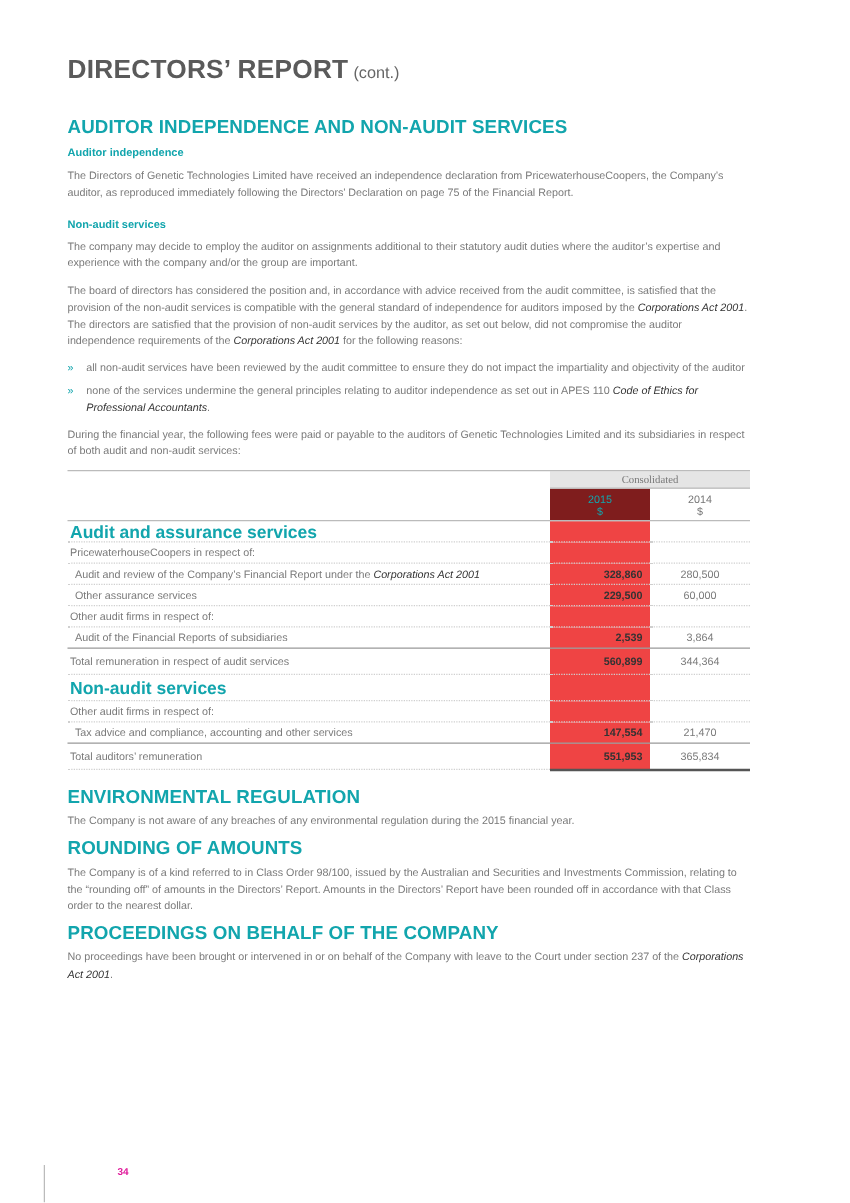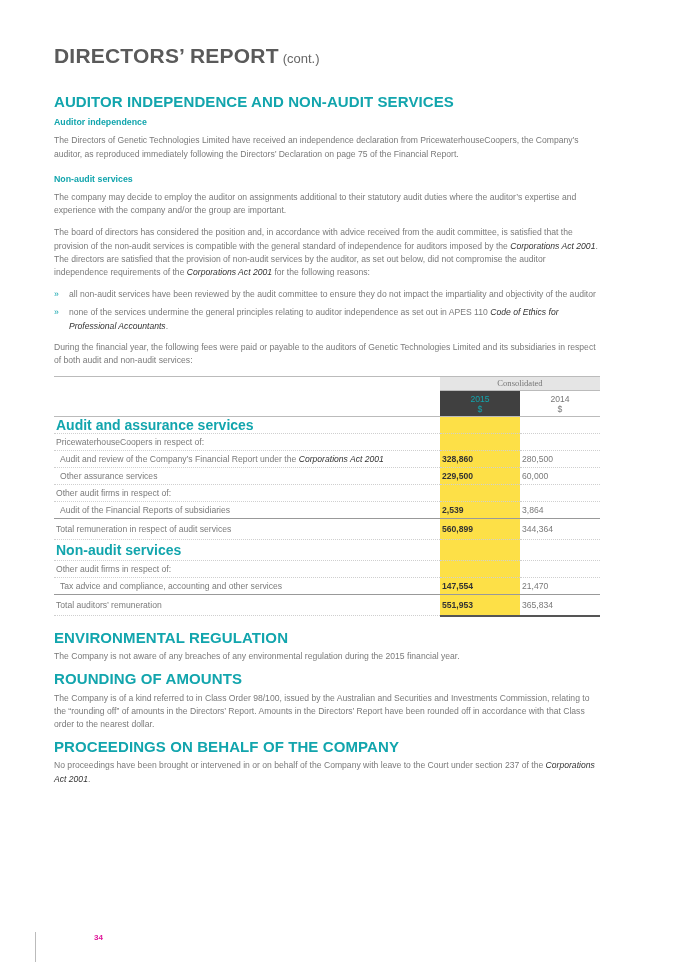--- a/index.html
+++ b/index.html
@@ -11,25 +11,25 @@
   .content { position:absolute; left:54px; top:95px; width:546px; font-size:8.6px; line-height:13.2px; color:#7a7a7a; }
   .h1 { color:#12a5ad; font-weight:bold; font-size:15px; margin-bottom:8px; letter-spacing:0.1px; }
   .h2 { color:#12a5ad; font-weight:bold; font-size:8.8px; margin-bottom:5px; }
   p { margin-bottom:9px; }
   i { color:#333; }
   ul.bullets { list-style:none; margin-bottom:8px; }
   ul.bullets li { position:relative; padding-left:15px; margin-bottom:5px; }
   ul.bullets li .bullet { position:absolute; left:0; top:0; color:#12a5ad; }
   table.fees { width:546px; border-collapse:collapse; font-size:8.6px; color:#7a7a7a; margin-top:4px; }
   table.fees td { height:17px; padding:0 2px 0 2px; border-bottom:1px dotted #cfcfcf; vertical-align:middle; }
-  table.fees .c15 { width:80px; text-align:left; background:#fde047; color:#333; font-weight:bold; padding-right:6px; }
-  table.fees .c14 { width:80px; text-align:left; color:#7a7a7a; }
+  table.fees .c15 { width:80px; text-align:right; background:#ef4444; color:#333; font-weight:bold; padding-right:6px; }
+  table.fees .c14 { width:80px; text-align:center; color:#7a7a7a; }
   table.fees .topline td { border-top:1px solid #bbb; border-bottom:none; height:14px; }
   table.fees .consol { text-align:center; border-bottom:1px solid #bbb !important; font-weight:normal; color:#777; background:#e5e5e5;font-family:Liberation Serif, serif; }
-  table.fees .yr15 { text-align:center; color:#12a5ad; background:#404040; font-weight:normal; line-height:10px; }
+  table.fees .yr15 { text-align:center; color:#12a5ad; background:#7f1d1d; font-weight:normal; line-height:10px; }
   table.fees .yr14 { text-align:center; color:#777; line-height:10px; }
   table.fees .hdrrow td { border-bottom:1px solid #bbb; height:26px; }
   table.fees .sec td.label { color:#12a5ad; font-weight:bold; font-size:14px; }
   table.fees .ind td.label { padding-left:6px; }
   table.fees .subtotal td { border-top:1px solid #999; height:21px; }
   table.fees .total td { border-top:1px solid #999; border-bottom:2px solid #555; height:21px; }
   table.fees .total td.label { border-bottom:1px dotted #cfcfcf; }
   .section { margin-top:14px; }
   .footer-line { position:absolute; left:35px; top:932px; width:1px; height:30px; background:#bbb; }
   .page-num { position:absolute; left:55px; top:933px; font-size:8px; font-weight:bold; color:#e0189a;padding-left:39px; }

